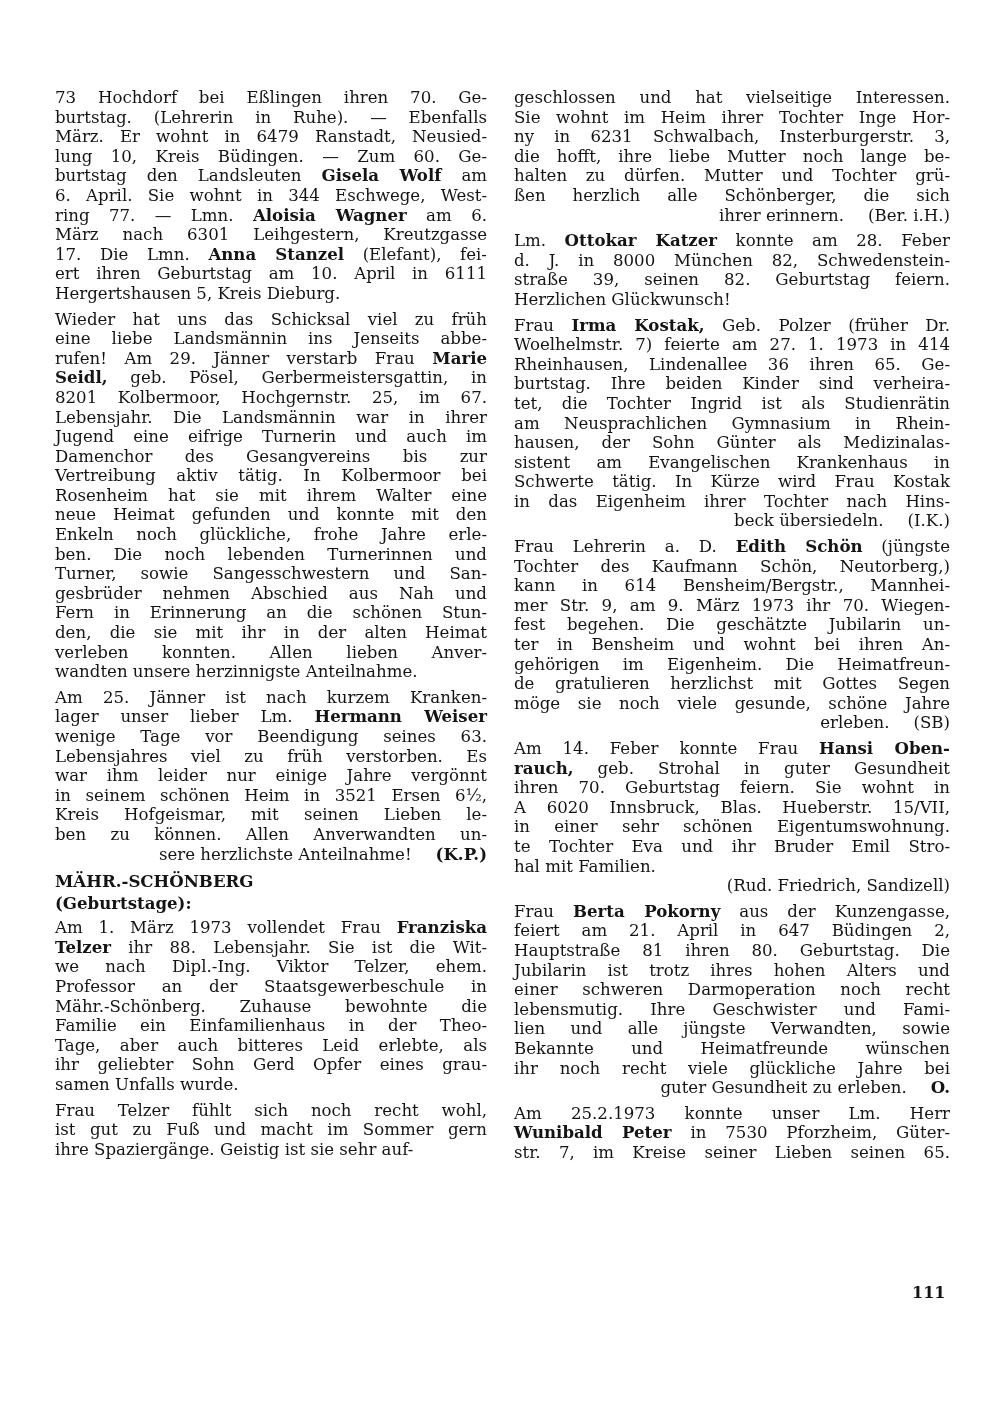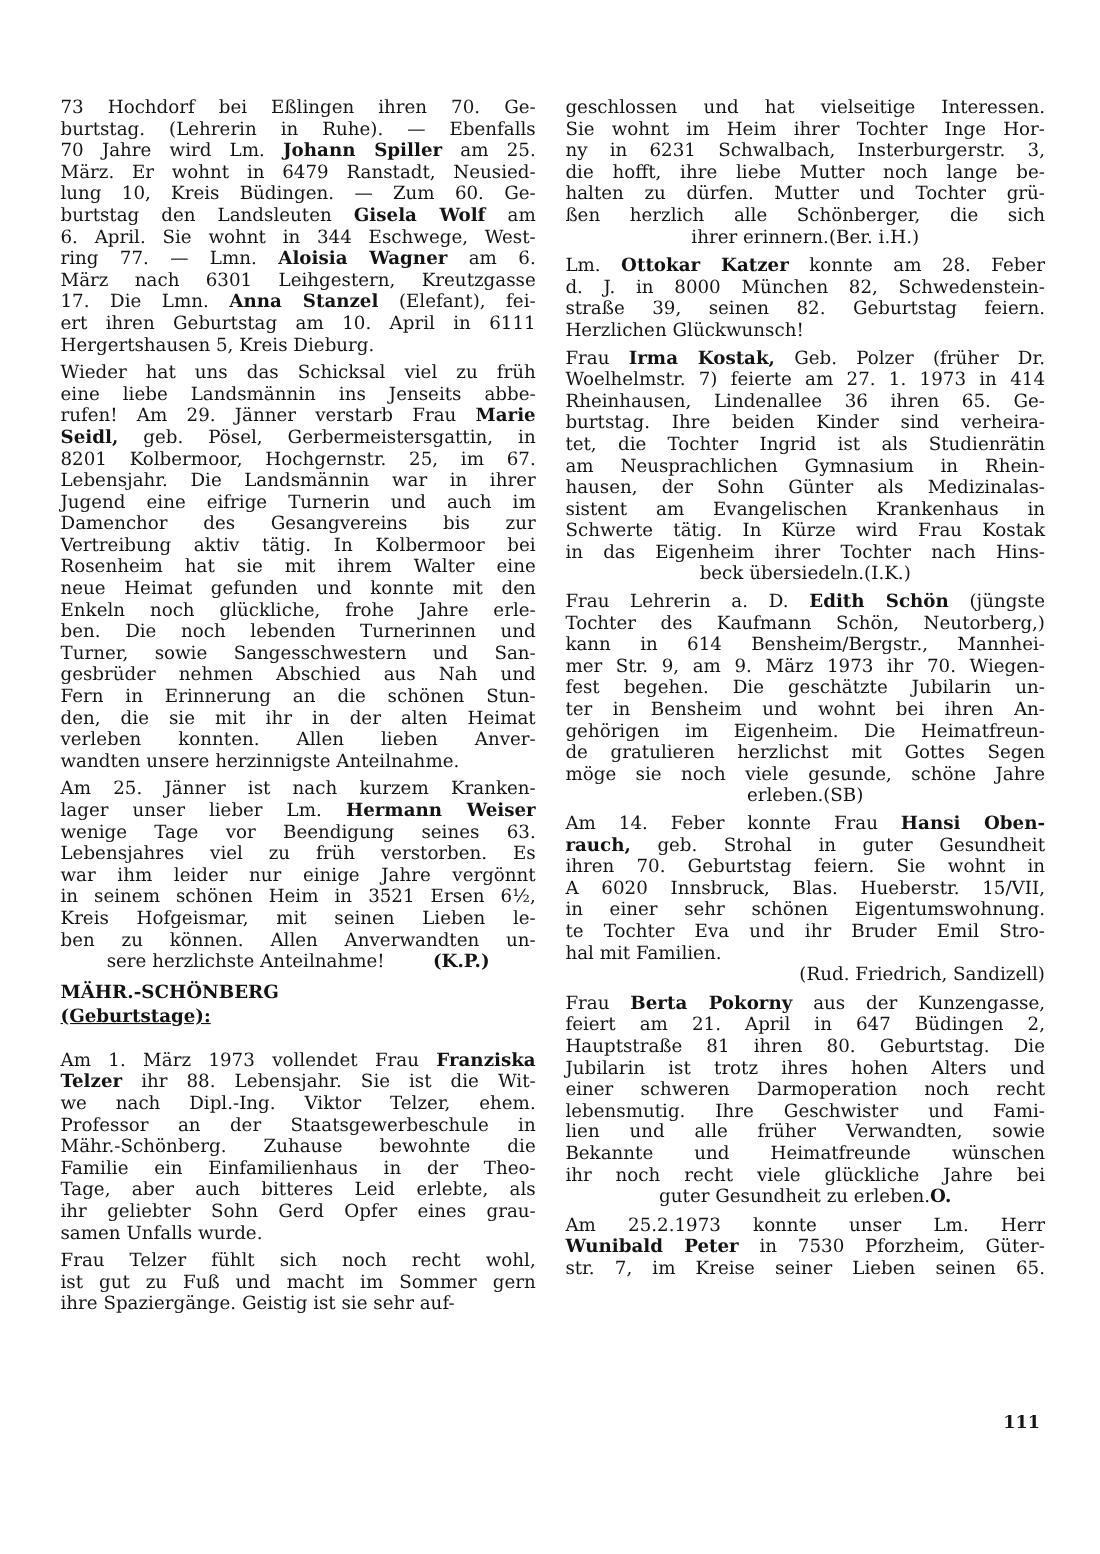--- a/index.html
+++ b/index.html
@@ -5,35 +5,34 @@
   html, body { margin: 0; padding: 0; background: #ffffff; }
   body { width: 1000px; height: 1413px; position: relative; overflow: hidden; color: #141414;
          font-family: "DejaVu Serif", "Liberation Serif", serif; }
   .col { position: absolute; top: 88px; }
   #col-left { left: 55px; width: 432px; }
   #col-right { left: 514px; width: 436px; }
   .para { margin: 0 0 6px 0; }
   .line { display: block; height: 19.6px; line-height: 19.6px; font-size: 16.6px;
           text-align: justify; text-align-last: justify; white-space: nowrap; overflow: visible; }
   .line.last { text-align-last: left; }
-  .line.sig { display: flex; justify-content: center; text-align-last: auto; }
+  .line.sig { display: flex; justify-content: flex-end; text-align-last: auto; gap: 24px; }
   .line.right { text-align: center; text-align-last: right; }
   b { font-weight: bold; }
   .heading { display: block; font-weight: bold; font-size: 16.6px; height: 22px; line-height: 22px; }
   #page-number { position: absolute; left: 912px; top: 1283px; font-size: 16px; font-weight: bold; }
 </style>
 </head>
 <body>
 
 <div id="col-left" class="col">
   <div id="left-paras">
       <div class="para">
         <span class="line">73 Hochdorf bei Eßlingen ihren 70. Ge-</span>
         <span class="line">burtstag. (Lehrerin in Ruhe). — Ebenfalls</span>
-        <span class="line">70 Jahre wird Lm. <b>Johann Spiller</b> am 25.</span>
         <span class="line">März. Er wohnt in 6479 Ranstadt, Neusied-</span>
         <span class="line">lung 10, Kreis Büdingen. — Zum 60. Ge-</span>
         <span class="line">burtstag den Landsleuten <b>Gisela Wolf</b> am</span>
         <span class="line">6. April. Sie wohnt in 344 Eschwege, West-</span>
         <span class="line">ring 77. — Lmn. <b>Aloisia Wagner</b> am 6.</span>
         <span class="line">März nach 6301 Leihgestern, Kreutzgasse</span>
         <span class="line">17. Die Lmn. <b>Anna Stanzel</b> (Elefant), fei-</span>
         <span class="line">ert ihren Geburtstag am 10. April in 6111</span>
         <span class="line last">Hergertshausen 5, Kreis Dieburg.</span>
       </div>
@@ -62,26 +61,26 @@
         <span class="line">Am 25. Jänner ist nach kurzem Kranken-</span>
         <span class="line">lager unser lieber Lm. <b>Hermann Weiser</b></span>
         <span class="line">wenige Tage vor Beendigung seines 63.</span>
         <span class="line">Lebensjahres viel zu früh verstorben. Es</span>
         <span class="line">war ihm leider nur einige Jahre vergönnt</span>
         <span class="line">in seinem schönen Heim in 3521 Ersen 6½,</span>
         <span class="line">Kreis Hofgeismar, mit seinen Lieben le-</span>
         <span class="line">ben zu können. Allen Anverwandten un-</span>
         <span class="line sig">
           <span>sere herzlichste Anteilnahme!</span>
-          <span style="font-weight: bold; margin-left: 44px;">(K.P.)</span>
+          <span style="font-weight: bold;">(K.P.)</span>
         </span>
       </div>
     </div>
   <span class="heading">MÄHR.-SCHÖNBERG</span>
-  <span class="heading" style="margin-bottom:20px;text-decoration:underline;">(Geburtstage):</span>
+  <span class="heading" style="margin-bottom:4px;">(Geburtstage):</span>
   <div id="left-section-paras">
       <div class="para">
         <span class="line">Am 1. März 1973 vollendet Frau <b>Franziska</b></span>
         <span class="line"><b>Telzer</b> ihr 88. Lebensjahr. Sie ist die Wit-</span>
         <span class="line">we nach Dipl.-Ing. Viktor Telzer, ehem.</span>
         <span class="line">Professor an der Staatsgewerbeschule in</span>
         <span class="line">Mähr.-Schönberg. Zuhause bewohnte die</span>
         <span class="line">Familie ein Einfamilienhaus in der Theo-</span>
         <span class="line">Tage, aber auch bitteres Leid erlebte, als</span>
         <span class="line">ihr geliebter Sohn Gerd Opfer eines grau-</span>
@@ -156,21 +155,21 @@
         <span class="line last">hal mit Familien.</span>
         <span class="line right">(Rud. Friedrich, Sandizell)</span>
       </div>
       <div class="para">
         <span class="line">Frau <b>Berta Pokorny</b> aus der Kunzengasse,</span>
         <span class="line">feiert am 21. April in 647 Büdingen 2,</span>
         <span class="line">Hauptstraße 81 ihren 80. Geburtstag. Die</span>
         <span class="line">Jubilarin ist trotz ihres hohen Alters und</span>
         <span class="line">einer schweren Darmoperation noch recht</span>
         <span class="line">lebensmutig. Ihre Geschwister und Fami-</span>
-        <span class="line">lien und alle früher Verwandten, sowie</span>
+        <span class="line">lien und alle jüngste Verwandten, sowie</span>
         <span class="line">Bekannte und Heimatfreunde wünschen</span>
         <span class="line">ihr noch recht viele glückliche Jahre bei</span>
         <span class="line sig">
           <span>guter Gesundheit zu erleben.</span>
           <span style="font-weight: bold;">O.</span>
         </span>
       </div>
       <div class="para">
         <span class="line">Am 25.2.1973 konnte unser Lm. Herr</span>
         <span class="line"><b>Wunibald Peter</b> in 7530 Pforzheim, Güter-</span>

